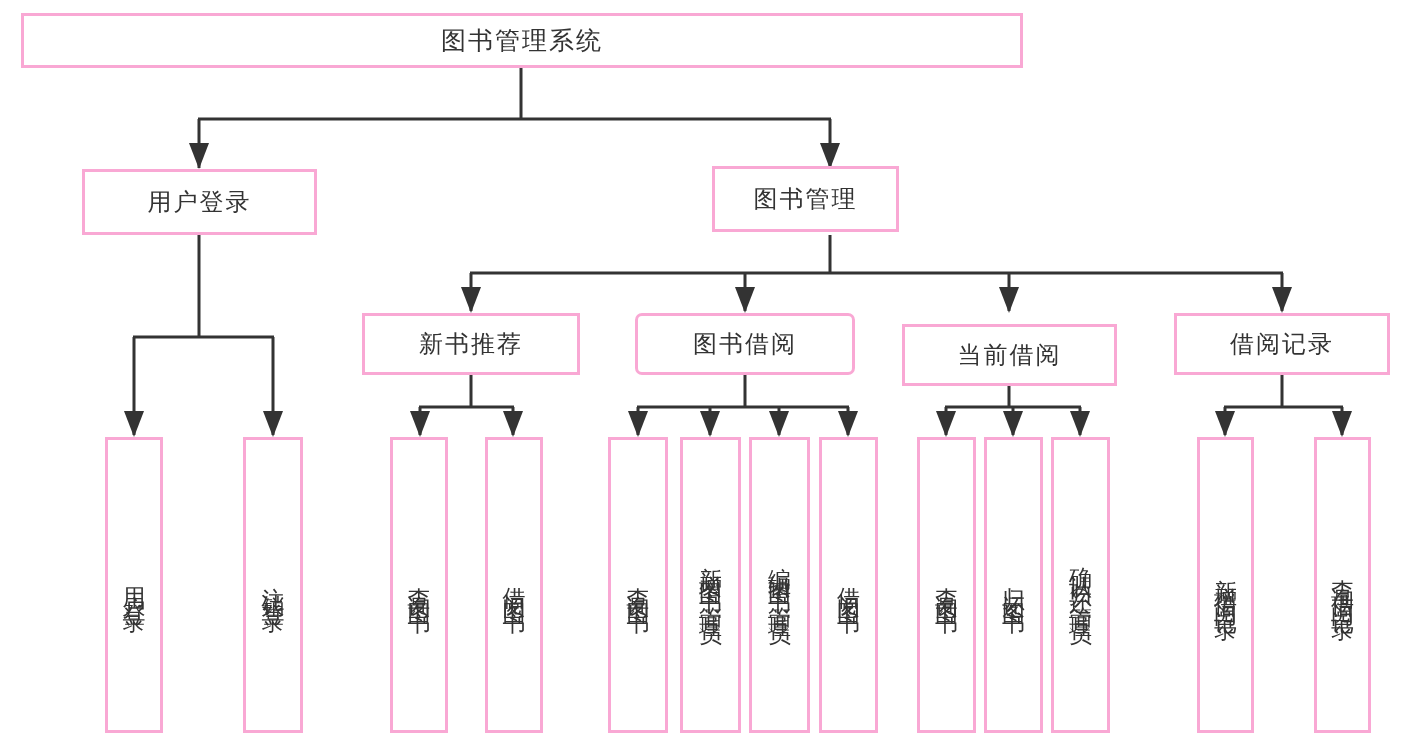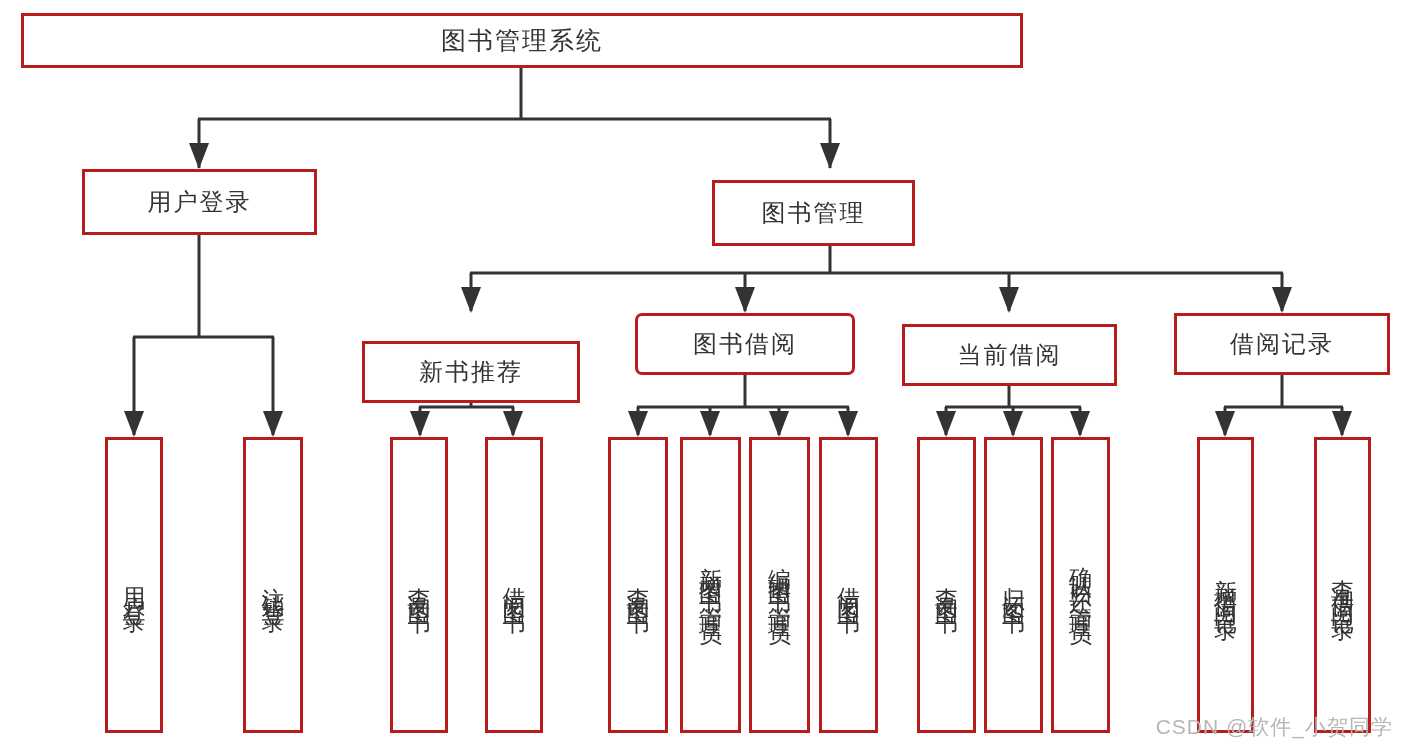--- a/index.html
+++ b/index.html
@@ -22,21 +22,21 @@
     stroke-width: 3;
     fill: none;
   }
   .connectors polygon {
     fill: #333333;
     stroke: none;
   }
   .node {
     position: absolute;
     box-sizing: border-box;
-    border: 3px solid #b91c1c;
+    border: 3px solid #f9a8d4;
     background: #ffffff;
     display: flex;
     align-items: center;
     justify-content: center;
     color: #333333;
   }
   .node.h {
     font-size: 24px;
     letter-spacing: 2px;
   }
@@ -107,23 +107,23 @@
       <polygon points="1003,411 1023,411 1013,437"></polygon>
       <polygon points="1070,411 1090,411 1080,437"></polygon>
       <polygon points="1215,411 1235,411 1225,437"></polygon>
       <polygon points="1332,411 1352,411 1342,437"></polygon>
     </g>
   </svg>
 
   <div class="node h root-box" style="left:21px; top:13px; width:1002px; height:55px;">图书管理系统</div>
 
   <div class="node h" style="left:82px; top:169px; width:235px; height:66px;">用户登录</div>
-  <div class="node h" style="left:712px; top:180px; width:203px; height:66px;">图书管理</div>
+  <div class="node h" style="left:712px; top:166px; width:187px; height:66px;">图书管理</div>
 
-  <div class="node h" style="left:362px; top:313px; width:218px; height:62px;margin-top:28px;">新书推荐</div>
+  <div class="node h" style="left:362px; top:313px; width:218px; height:62px;">新书推荐</div>
   <div class="node h" style="left:635px; top:313px; width:220px; height:62px;border-radius:7px;">图书借阅</div>
   <div class="node h" style="left:902px; top:313px; width:215px; height:62px;margin-top:11px;">当前借阅</div>
   <div class="node h" style="left:1174px; top:313px; width:216px; height:62px;">借阅记录</div>
 
   <div class="node v" style="left:105px; top:437px; width:58px; height:296px;">
     <span class="vtext">用户登录</span>
   </div>
   <div class="node v" style="left:243px; top:437px; width:60px; height:296px;">
     <span class="vtext">注销登录</span>
   </div>
@@ -158,15 +158,14 @@
     <span class="vtext">确认归还（管理员）</span>
   </div>
 
   <div class="node v" style="left:1197px; top:437px; width:57px; height:296px;">
     <span class="vtext">新增借阅记录</span>
   </div>
   <div class="node v" style="left:1314px; top:437px; width:57px; height:296px;">
     <span class="vtext">查询借阅记录</span>
   </div>
 
-  <div class="watermark">CSDN @软件_小贺同学</div>
 
 </div>
 
 </body></html>

